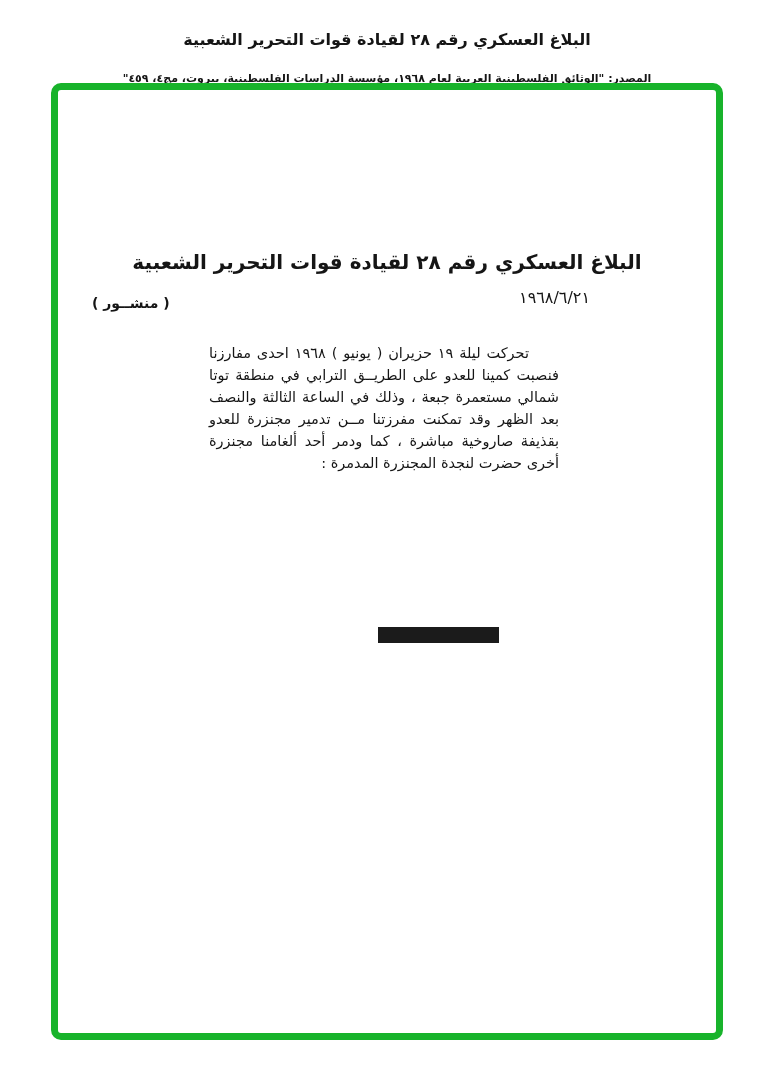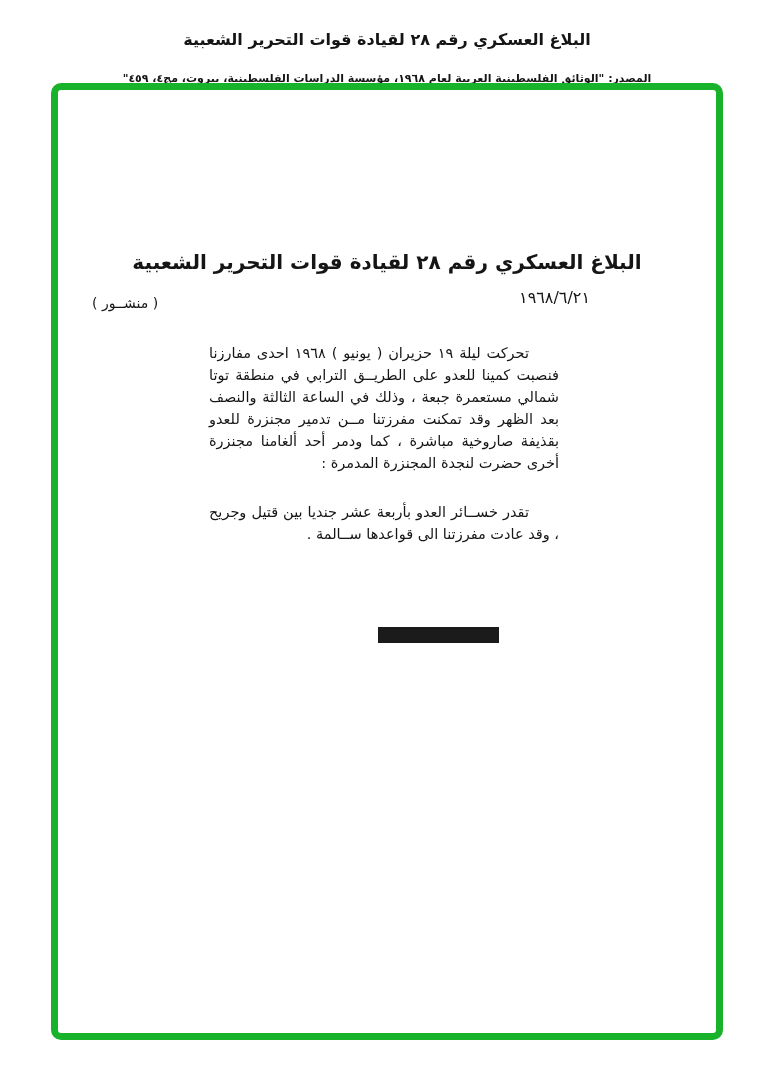--- a/index.html
+++ b/index.html
@@ -57,20 +57,21 @@
     font-weight:500;
     letter-spacing:1px;
     margin-left:36px;
   }
   .doc-side-note{
     position:absolute;
     top:197px;left:26px;
     direction:rtl;
     font-size:14px;
     letter-spacing:2px;
+    font-weight:bold;
   }
   .doc-body{
     position:absolute;
     top:236px;left:135px;
     width:382px;
     direction:rtl;
     text-align:justify;
     font-size:14.5px;
     line-height:22px;
   }
@@ -93,17 +94,16 @@
   <div class="hdr-source">المصدر: "الوثائق الفلسطينية العربية لعام ١٩٦٨، مؤسسة الدراسات الفلسطينية، بيروت، مج٤، ٤٥٩"</div>
 </header>
 
 <div class="doc-frame">
   <div class="doc-title">البلاغ العسكري رقم ٢٨ لقيادة قوات التحرير الشعبية</div>
   <div class="doc-date">١٩٦٨/٦/٢١</div>
   <div class="doc-side-note">( منشــور )</div>
 
   <div class="doc-body">
     <p>تحركت ليلة ١٩ حزيران ( يونيو ) ١٩٦٨ احدى مفارزنا فنصبت كمينا للعدو على الطريــق الترابي في منطقة توتا شمالي مستعمرة جبعة ، وذلك في الساعة الثالثة والنصف بعد الظهر وقد تمكنت مفرزتنا مــن تدمير مجنزرة للعدو بقذيفة صاروخية مباشرة ، كما ودمر أحد ألغامنا مجنزرة أخرى حضرت لنجدة المجنزرة المدمرة :</p>
-    <p>تقدر خســائر العدو بأربعة عشر جنديا بين قتيل وجريح ، وقد عادت مفرزتنا الى قواعدها ســالمة .</p>
   </div>
 
   <div class="separator-line"></div>
 </div>
 
 </body></html>

